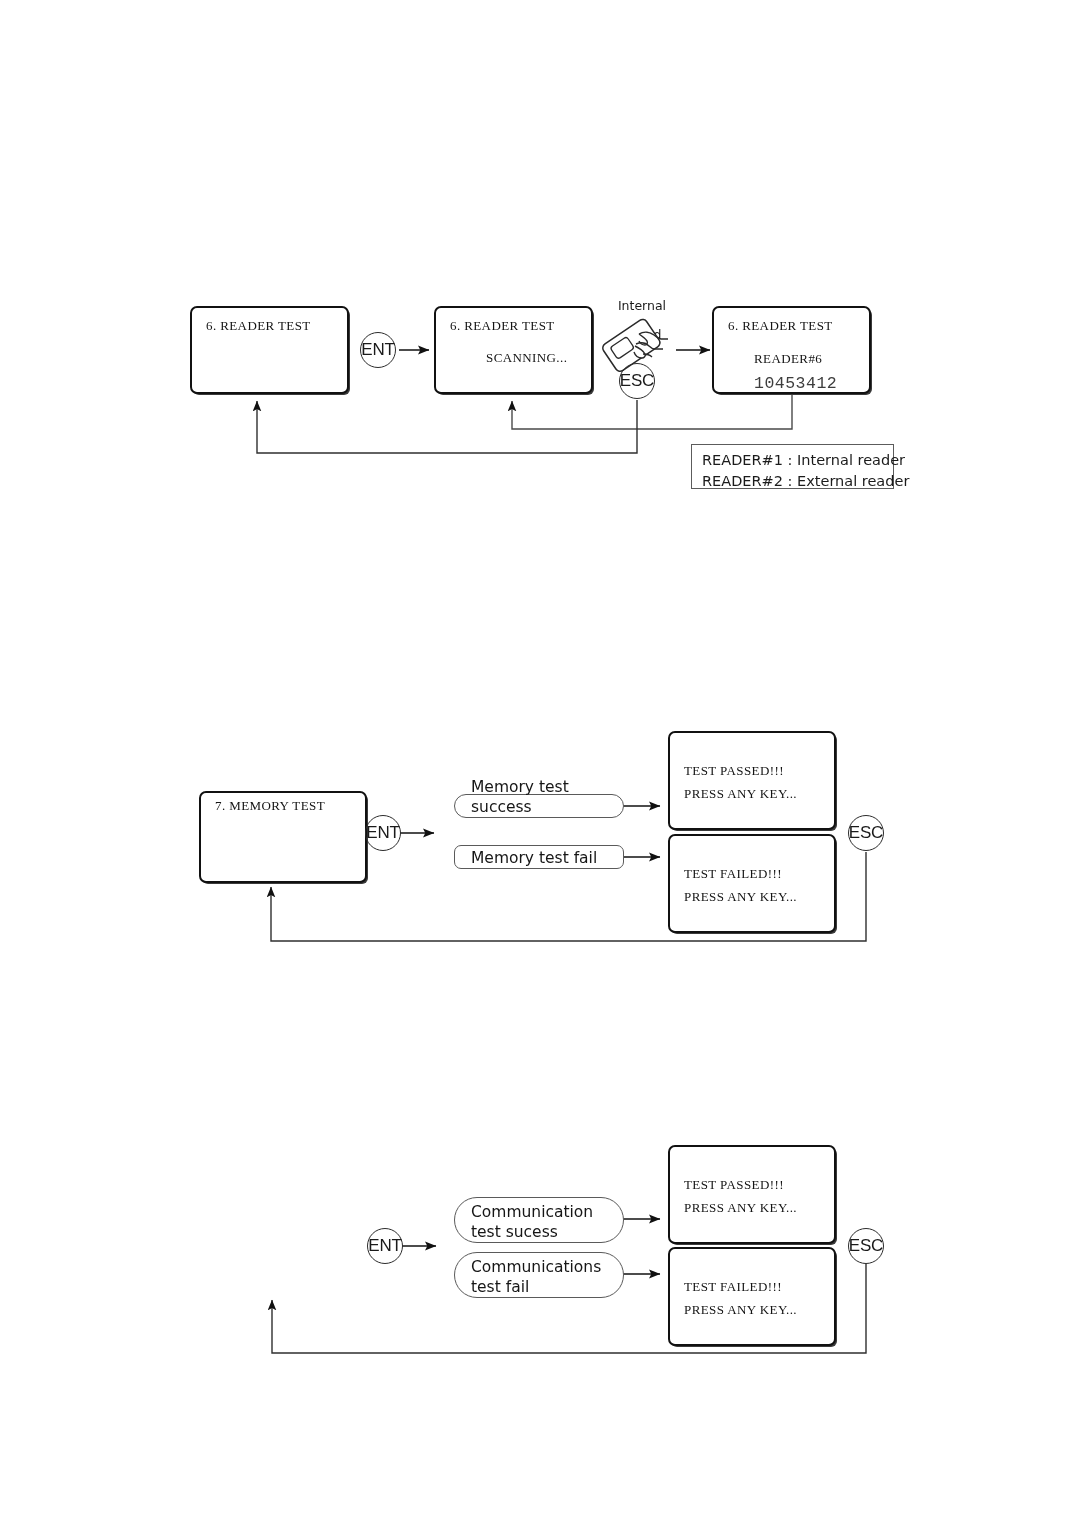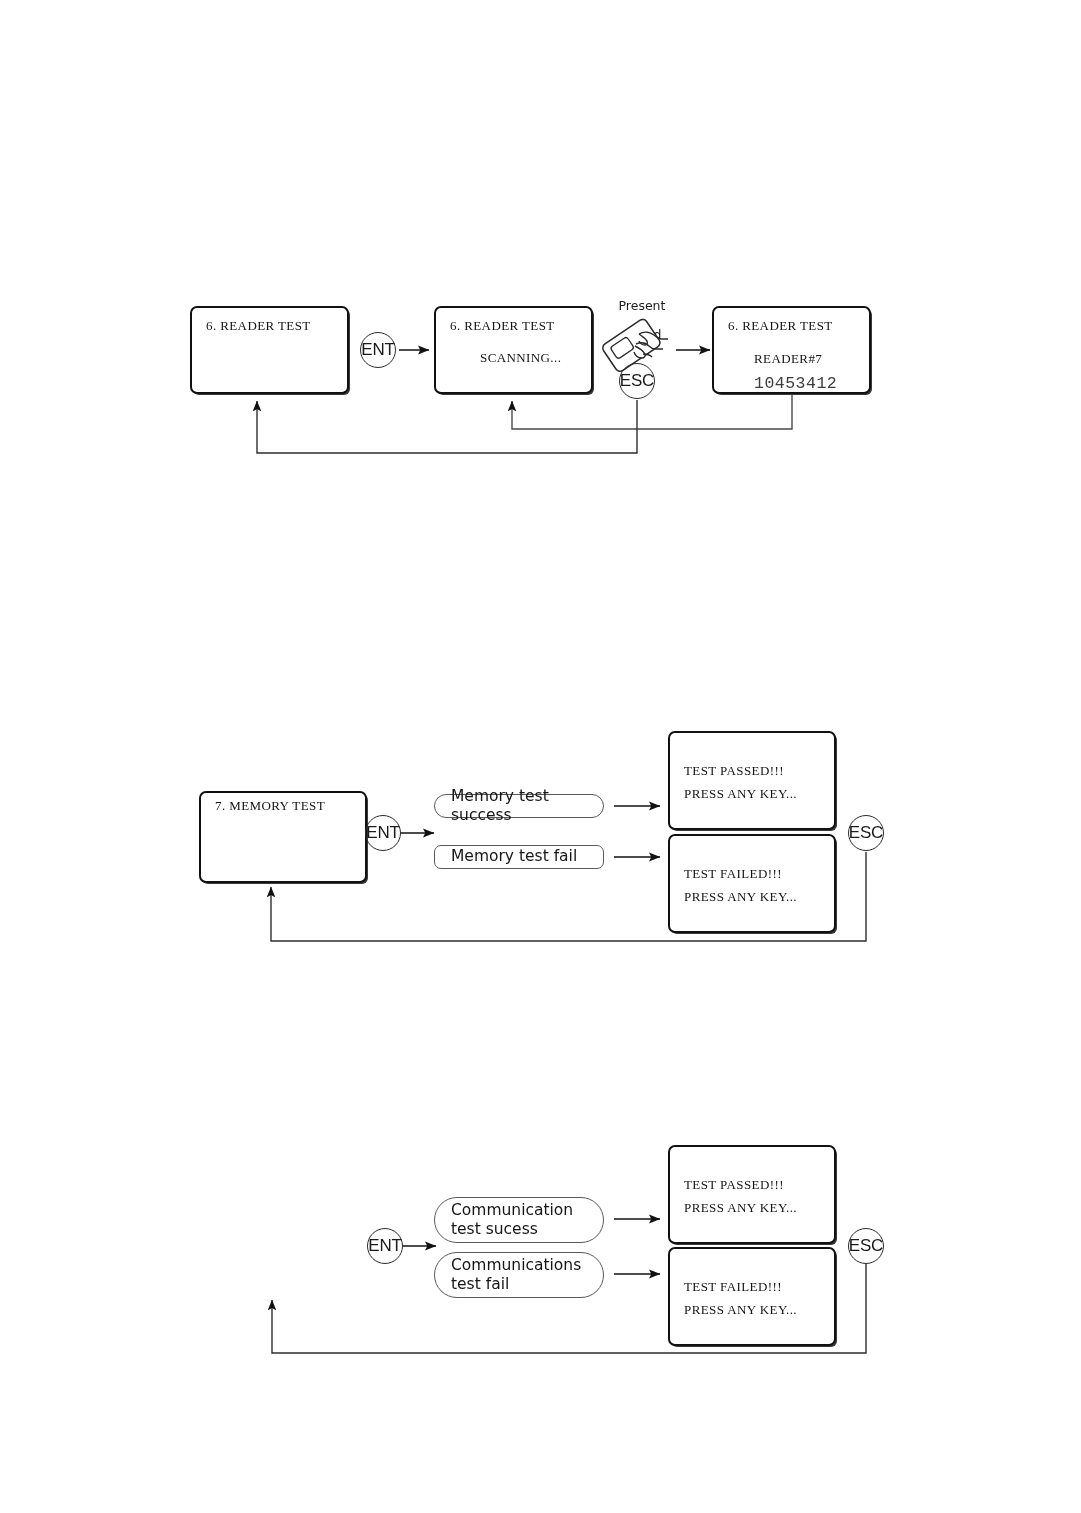--- a/index.html
+++ b/index.html
@@ -49,21 +49,21 @@
     color: #141414;
     white-space: nowrap;
   }
   .lcd .line.mono {
     font-family: "Liberation Mono", monospace;
     font-size: 16.5px;
     letter-spacing: 0.5px;
     color: #3d3d3d;
   }
   .lcd .line.indent {
-    left: 44px;
+    left: 50px;
   }
   .lcd .line.indent2 {
     left: 40px;
   }
   
   .keycircle {
     position: absolute;
     box-sizing: border-box;
     border: 1.3px solid #2c2c2c;
     border-radius: 50%;
@@ -76,27 +76,28 @@
     color: #1a1a1a;
     letter-spacing: -0.2px;
   }
   
   .pill {
     position: absolute;
     box-sizing: border-box;
     border: 1.6px solid #5a5a5a;
     background: #ffffff;
     display: flex;
-    align-items: center;
+    align-items: flex-end;
     font-family: "DejaVu Sans", sans-serif;
     font-size: 15.5px;
     color: #161616;
     padding-left: 16px;
     padding-right: 1px;
     line-height: 1.25;
+    margin-left: 20px;
   }
   .pill.stadium { border-radius: 999px; }
   .pill.soft    { border-radius: 26px; }
   
   .notebox {
     position: absolute;
     box-sizing: border-box;
     border: 1.2px solid #5c5c5c;
     background: #ffffff;
     font-family: "DejaVu Sans", sans-serif;
@@ -167,21 +168,21 @@
   <div class="keycircle" style="left:360px; top:332px; width:36px; height:36px;">
     <span>ENT</span>
   </div>
 
   <div class="lcd" style="left:434px; top:306px; width:159px; height:88px;">
     <div class="line" style="top:10px;">6. READER TEST</div>
     <div class="line indent" style="top:42px;">SCANNING...</div>
   </div>
 
   <div class="cardcaption" style="left:606px; top:284px; width:72px;">
-    <span>Present</span><br>
+    <span>Internal</span><br>
     <span>a card</span>
   </div>
 
   <div class="cardicon" style="left:598px; top:314px; width:78px; height:62px;">
     <svg width="78" height="62" viewBox="0 0 78 62" aria-hidden="true">
 
       <g transform="rotate(-34 30 30)">
         <rect x="6" y="17" width="52" height="32" rx="5" ry="5" fill="#ffffff" stroke="#2a2a2a" stroke-width="1.5"></rect>
         <rect x="13" y="23" width="20" height="14" rx="3" ry="3" fill="#ffffff" stroke="#2a2a2a" stroke-width="1.3"></rect>
       </g>
@@ -193,24 +194,28 @@
       <path d="M45,40 c4,0 7,1 9,3" fill="none" stroke="#2a2a2a" stroke-width="1.3"></path>
     </svg>
   </div>
 
   <div class="keycircle" style="left:619px; top:363px; width:36px; height:36px;">
     <span>ESC</span>
   </div>
 
   <div class="lcd" style="left:712px; top:306px; width:159px; height:88px;">
     <div class="line" style="top:10px;">6. READER TEST</div>
-    <div class="line indent2" style="top:43px;">READER#7</div>
+    <div class="line indent2" style="top:43px;">READER#6</div>
     <div class="line mono indent2" style="top:66px;">10453412</div>
   </div>
 
+  <div class="notebox" style="left:691px; top:444px; width:203px; height:45px;">
+    <div>READER#1 : Internal reader</div>
+    <div>READER#2 : External reader</div>
+  </div>
 
   <div class="lcd" style="left:199px; top:791px; width:168px; height:92px;">
     <div class="line" style="top:5px;">7. MEMORY TEST</div>
   </div>
 
   <div class="keycircle" style="left:365px; top:815px; width:36px; height:36px;">
     <span>ENT</span>
   </div>
 
   <div class="pill stadium" style="left:434px; top:794px; width:170px; height:24px;">

